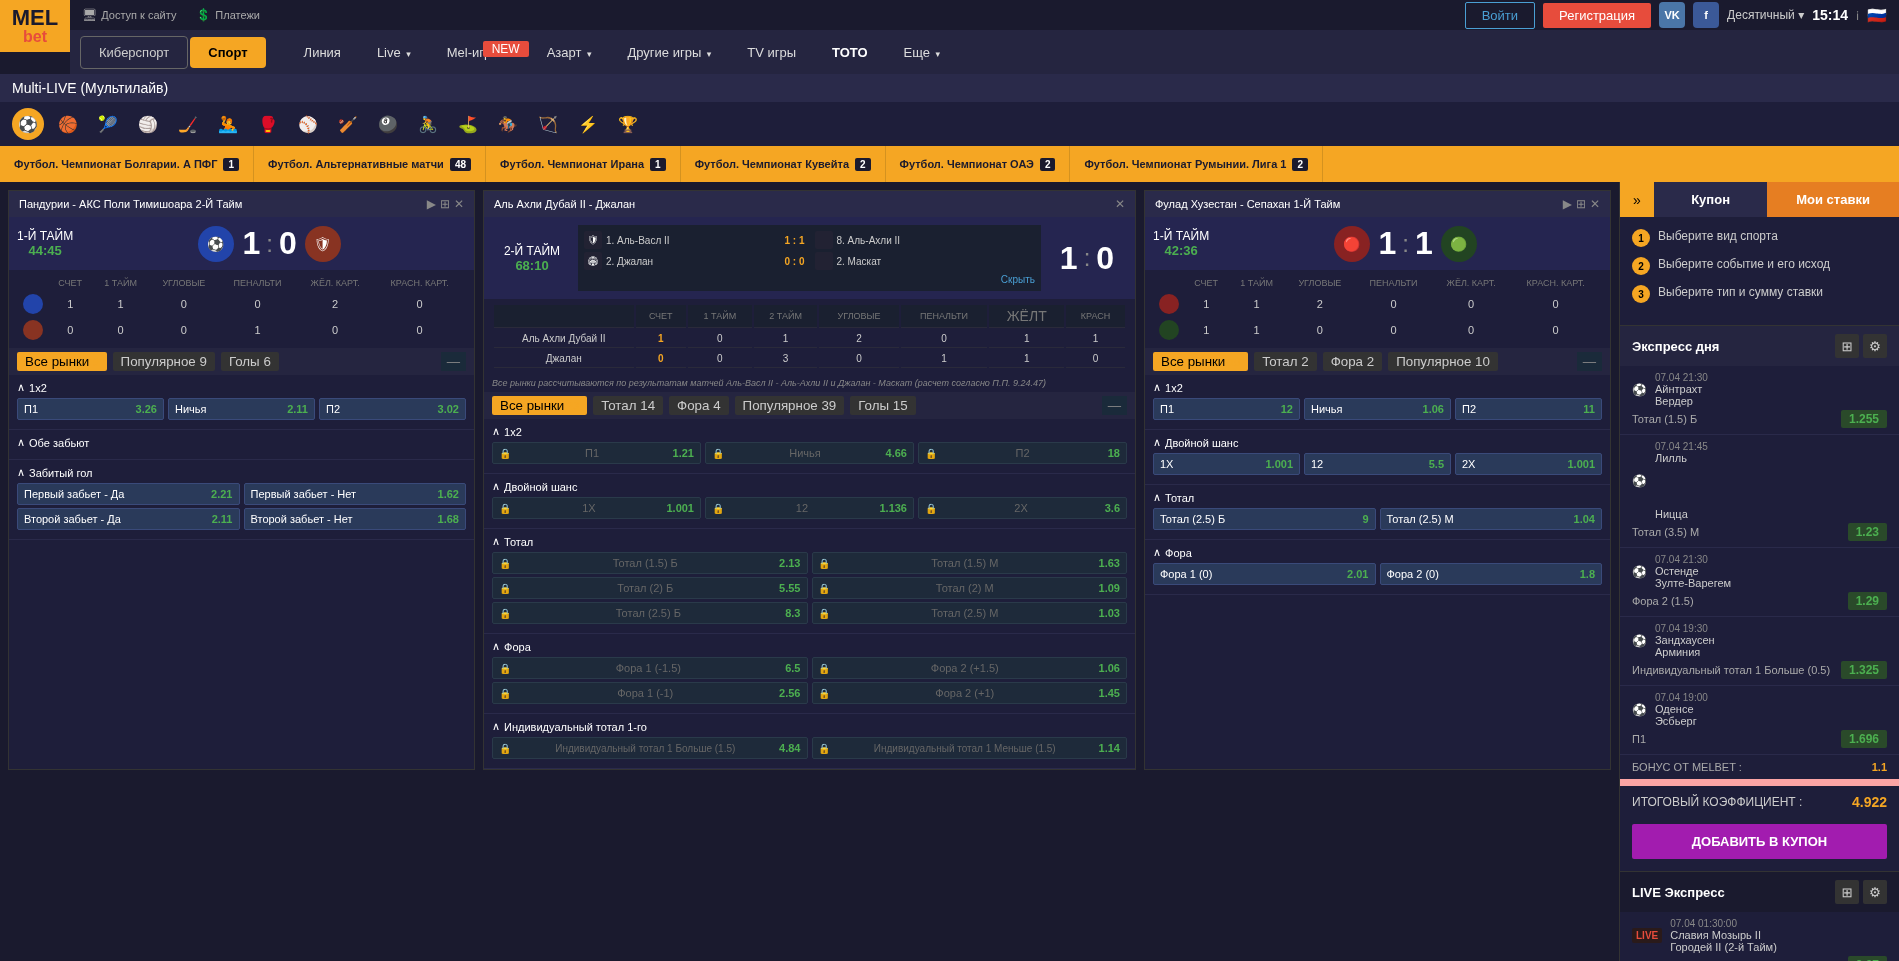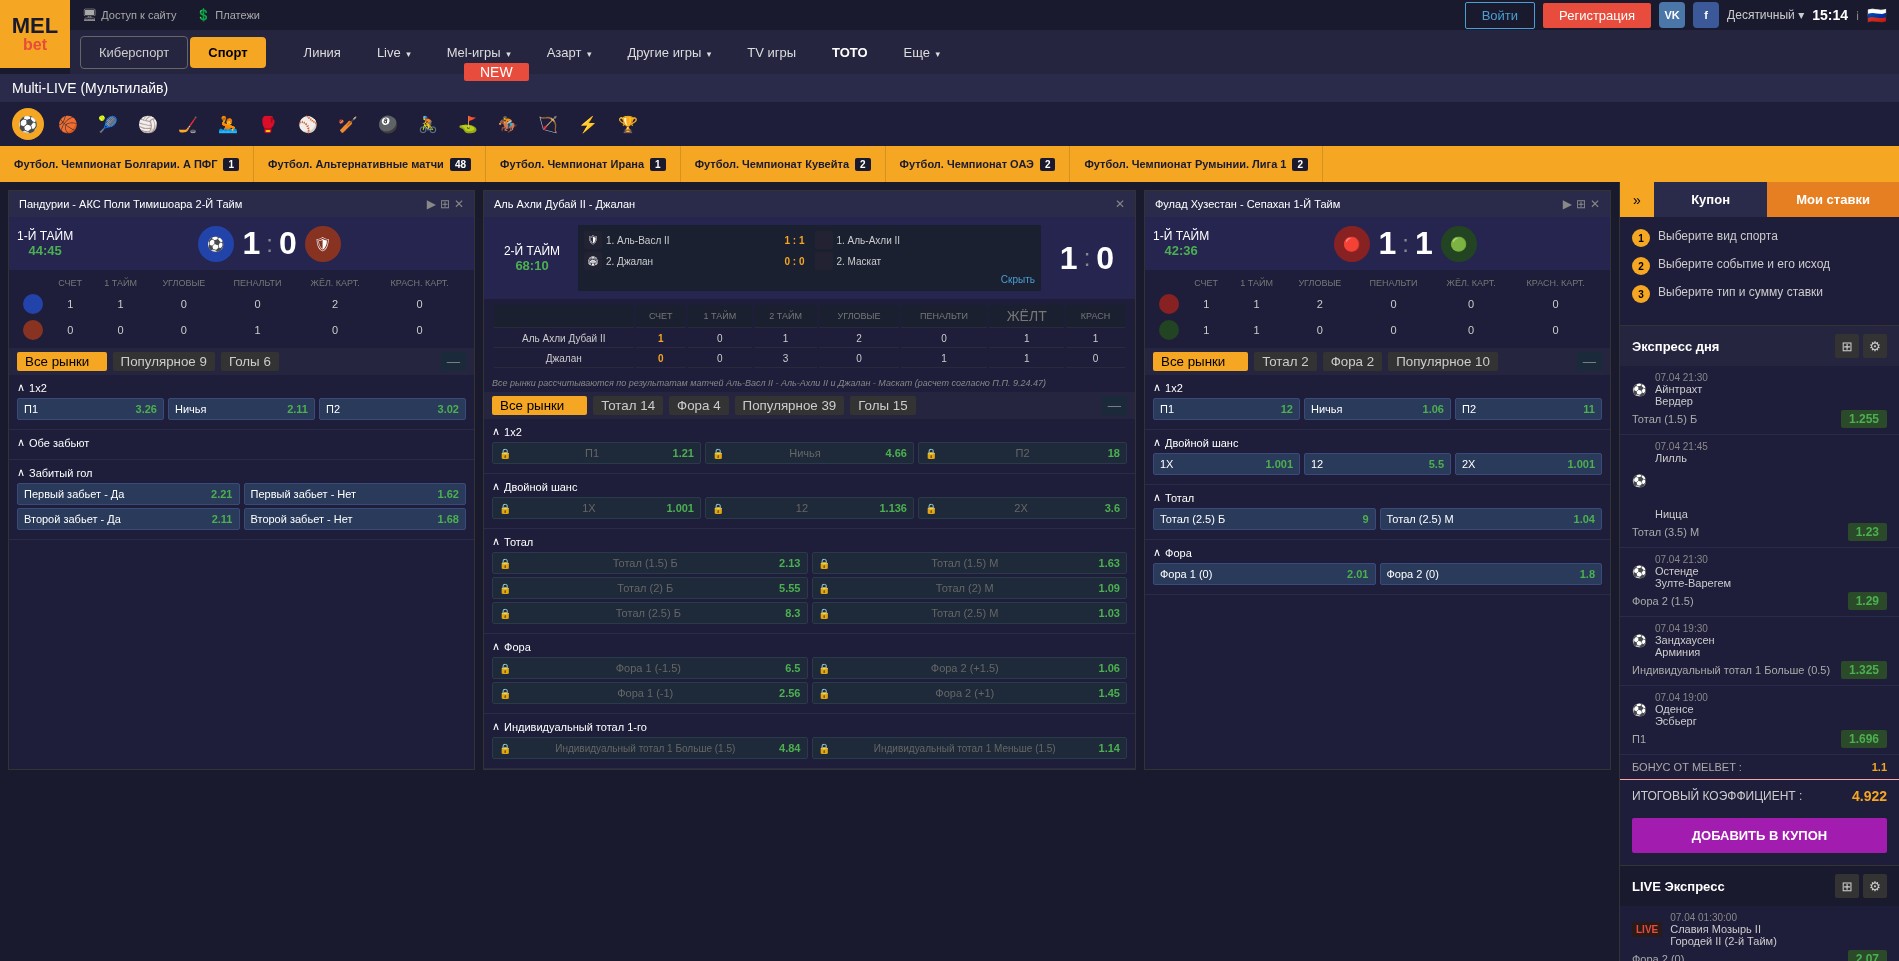--- a/index.html
+++ b/index.html
@@ -1,17 +1,17 @@
 <!DOCTYPE html>
 <html><head>
   <meta charset="utf-8">
   <style>
     * { box-sizing: border-box; margin: 0; padding: 0; }
     body { font-family: Arial, sans-serif; font-size: 12px; background: #1a1a2e; color: #fff; overflow-x: hidden; }
-    .logo { background: #f5a623; width: 60px; height: 68px; display: flex; align-items: center; justify-content: center; font-weight: bold; font-size: 18px; color: #1a1a2e; position: relative; z-index: 10; }
+    .logo { background: #f5a623; width: 60px; height: 52px; display: flex; align-items: center; justify-content: center; font-weight: bold; font-size: 18px; color: #1a1a2e; position: relative; z-index: 10; }
     .btn-login { background: transparent; border: 1px solid #4a9fd4; color: #4a9fd4; padding: 5px 16px; cursor: pointer; border-radius: 2px; font-size: 13px; }
     .btn-register { background: #e74c3c; border: none; color: #fff; padding: 5px 16px; cursor: pointer; border-radius: 2px; font-size: 13px; }
     .social-icon { width: 26px; height: 26px; border-radius: 4px; display: flex; align-items: center; justify-content: center; font-size: 12px; cursor: pointer; }
     .vk { background: #4a76a8; }
     .fb { background: #3b5998; }
     .decimal-select { color: #ccc; font-size: 12px; cursor: pointer; }
     .time-display { color: #fff; font-size: 14px; font-weight: bold; }
 
     
     .nav-bar { background: #252540; display: flex; align-items: center; padding: 0 10px; height: 44px; gap: 0; }
@@ -149,21 +149,21 @@
           <div class="nav-tab cyber">Киберспорт</div>
           <div class="nav-tab active">Спорт</div>
         </div>
         <div class="nav-links">
           <div class="nav-link">Линия</div>
           <div class="nav-link">
             <span>Live</span><span class="arrow"> ▾</span>
           </div>
           <div class="nav-link" style="position:relative;">
             <span>Mel-игры</span><span class="arrow"> ▾</span>
-            <span style="background:#e74c3c; color:#fff; font-size:14px; padding:1px 16px; border-radius:2px; position:absolute; top:4px; right:0;margin-top:22px;">NEW</span>
+            <span style="background:#e74c3c; color:#fff; font-size:12px; padding:1px 9px; border-radius:2px; position:absolute; top:4px; right:0;">NEW</span>
           </div>
           <div class="nav-link">
             <span>Азарт</span><span class="arrow"> ▾</span>
           </div>
           <div class="nav-link">
             <span>Другие игры</span><span class="arrow"> ▾</span>
           </div>
           <div class="nav-link">TV игры</div>
           <div class="nav-link toto">ТОТО</div>
           <div class="nav-link">
@@ -383,21 +383,21 @@
                   </div>
                   <div style="display:flex; align-items:center; gap:4px;">
                     <div style="width:18px; height:18px; background:#223; border-radius:2px; display:flex; align-items:center; justify-content:center; font-size:9px;">🏟</div>
                     <span style="color:#ccc;">2. Джалан</span>
                     <span style="margin-left:auto; color:#f5a623; font-weight:bold;">0 : 0</span>
                   </div>
                 </div>
                 <div style="flex:1;">
                   <div style="display:flex; align-items:center; gap:4px; margin-bottom:3px;">
                     <div style="width:18px; height:18px; background:#223; border-radius:2px;"></div>
-                    <span style="color:#ccc;">1. Аль-Ахли II</span>
+                    <span style="color:#ccc;">8. Аль-Ахли II</span>
                   </div>
                   <div style="display:flex; align-items:center; gap:4px;">
                     <div style="width:18px; height:18px; background:#223; border-radius:2px;"></div>
                     <span style="color:#ccc;">2. Маскат</span>
                   </div>
                 </div>
               </div>
               <div style="text-align:right; margin-top:4px;">
                 <span style="color:#4a9fd4; font-size:10px; cursor:pointer;">Скрыть</span>
               </div>
@@ -862,21 +862,21 @@
           <div class="express-bet-row">
             <span class="express-bet-label">П1</span>
             <span class="express-bet-value">1.696</span>
           </div>
         </div>
         
         <div class="bonus-row">
           <span>БОНУС ОТ MELBET :</span>
           <span class="bonus-value">1.1</span>
         </div>
-        <div class="total-coeff" style="border-top:1px solid #fca5a5; padding-top:8px;">
+        <div class="total-coeff" style="border-top:7px solid #fca5a5; padding-top:8px;">
           <span style="color:#ccc;">ИТОГОВЫЙ КОЭФФИЦИЕНТ :</span>
           <span class="total-coeff-value">4.922</span>
         </div>
         <button class="add-coupon-btn">ДОБАВИТЬ В КУПОН</button>
       </div>
 
       <div class="live-express-section">
         <div class="express-header" style="background:#1a1a2e;">
           <span>LIVE Экспресс</span>
           <div class="express-icons">

